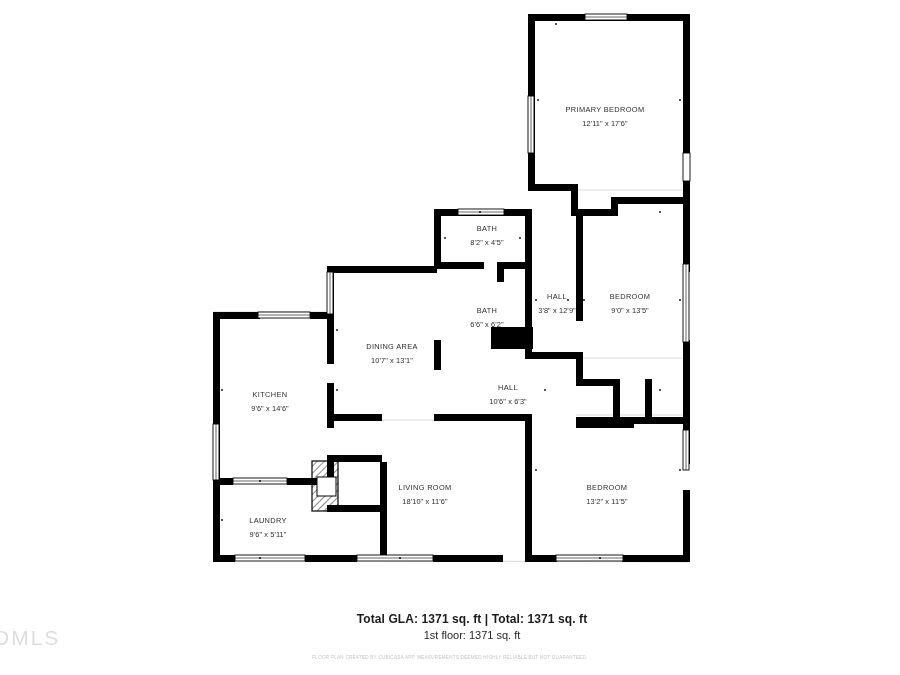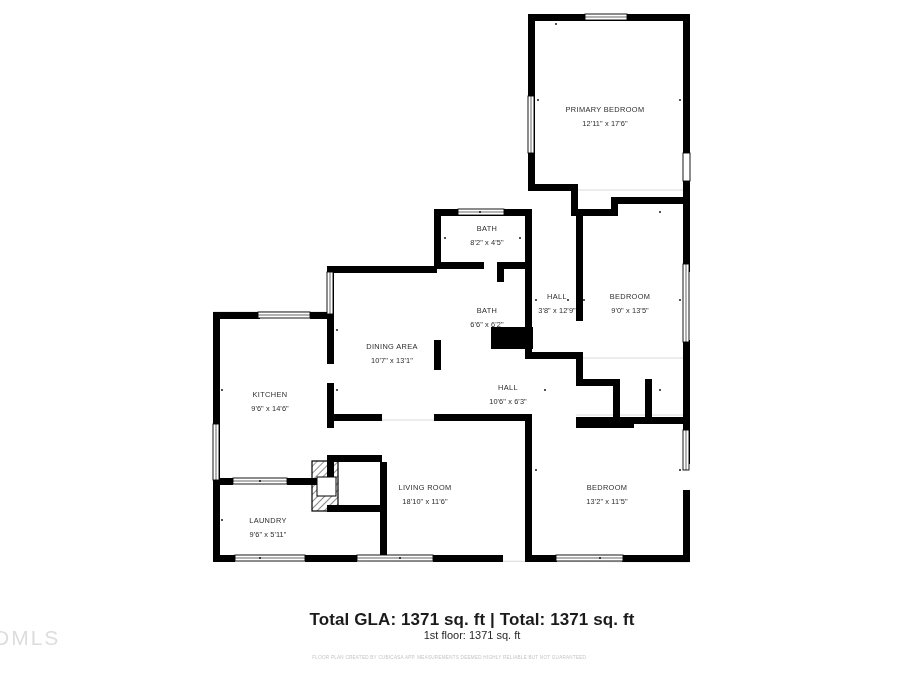--- a/index.html
+++ b/index.html
@@ -68,21 +68,21 @@
   }
   #footer {
     position: absolute;
     left: 0;
     top: 612px;
     width: 900px;
     text-align: center;
   }
   #footer .total-line {
     font-family: "Liberation Sans", sans-serif;
-    font-size: 17px;
+    font-size: 12px;
     font-weight: bold;
     color: #1b1b1b;
     letter-spacing: 0.1px;
     line-height: 15px;
     margin-left: 44px;
   }
   #footer .floor-line {
     font-family: "Liberation Sans", sans-serif;
     font-size: 11px;
     color: #262626;

